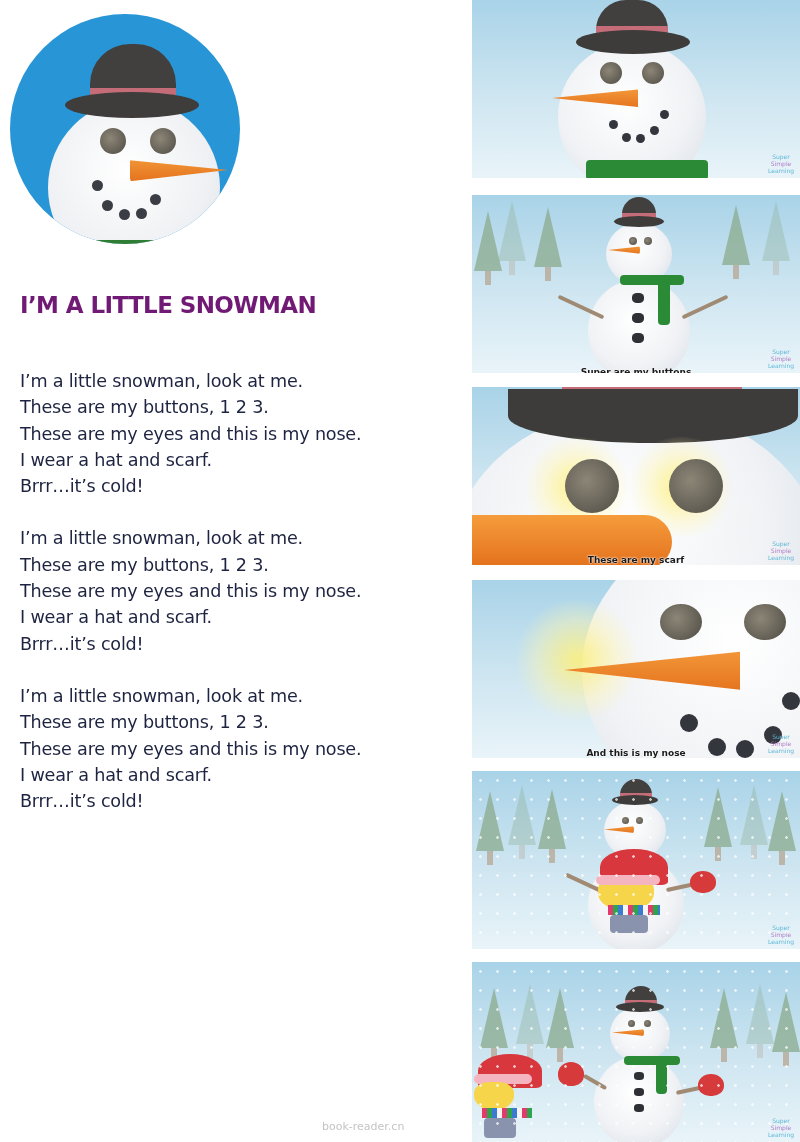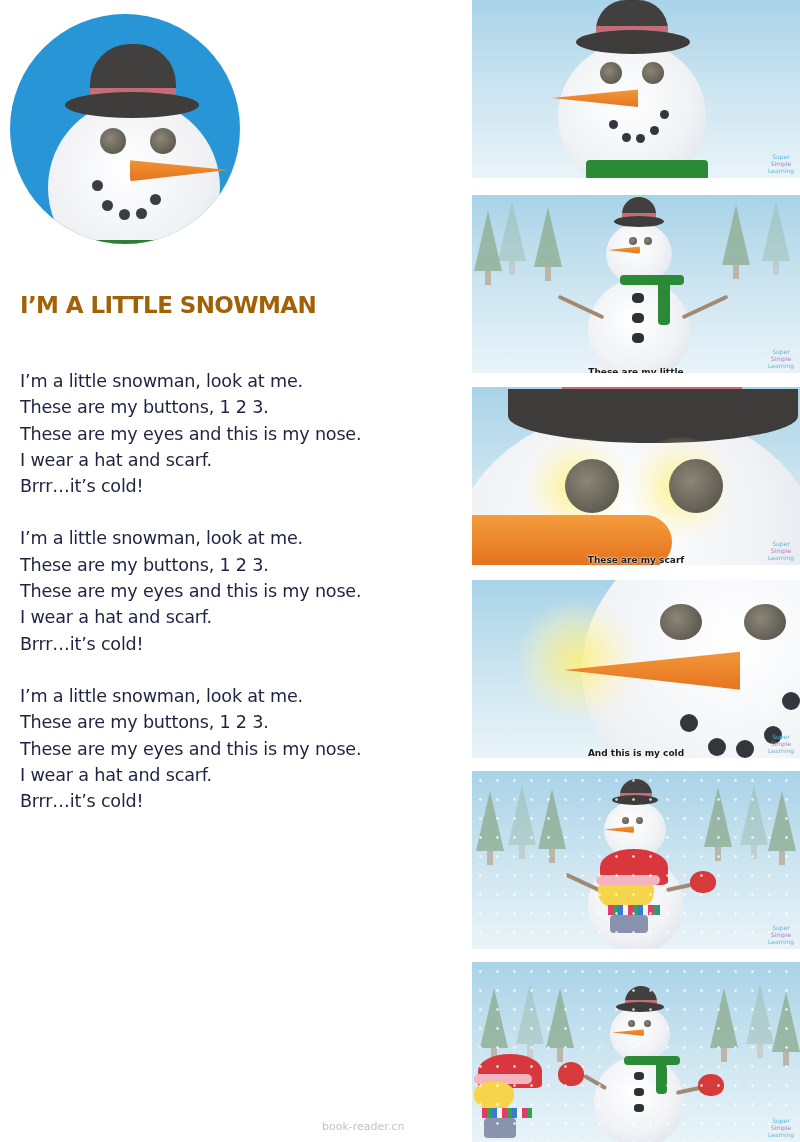--- a/index.html
+++ b/index.html
@@ -32,21 +32,21 @@
     background: linear-gradient(180deg, #f39a3a, #e36f1a);
     clip-path: polygon(0 15%, 100% 50%, 0 90%);
     border-radius: 6px;
   }
   .cover .coal { position: absolute; width: 11px; height: 11px; border-radius: 50%; background: #3a3d44; }
   .cover .scarf { position: absolute; left: 70px; top: 226px; width: 100px; height: 14px; background: #2f7d35; }
 
   .song-title {
     position: absolute; left: 20px; top: 292px;
     font-family: "DejaVu Sans", sans-serif; font-weight: bold; font-size: 23px;
-    letter-spacing: -0.6px; color: #a16207;
+    letter-spacing: -0.6px; color: #701a75;
   }
   .lyrics { position: absolute; left: 20px; top: 368px; width: 440px; }
   .verse { margin-bottom: 26px; }
   .verse .line {
     font-family: "DejaVu Sans", sans-serif; font-size: 17.6px; line-height: 26.3px;
     color: #1d2340; white-space: nowrap; letter-spacing: -0.2px;
   }
 
   
   .frame {
@@ -184,21 +184,21 @@
   <div class="eye-s" style="left:157px;top:42px;width:8px;height:8px;"></div>
   <div class="eye-s" style="left:172px;top:42px;width:8px;height:8px;"></div>
   <div class="nose-s" style="left:136px;top:50px;width:32px;height:10px;"></div>
   <div class="scarf-s" style="left:148px;top:80px;width:64px;height:10px;"></div>
   <div class="scarf-s" style="left:186px;top:86px;width:12px;height:44px;"></div>
   <div class="btn-s" style="left:160px;top:98px;width:12px;height:10px;"></div>
   <div class="btn-s" style="left:160px;top:118px;width:12px;height:10px;"></div>
   <div class="btn-s" style="left:160px;top:138px;width:12px;height:10px;"></div>
   <div class="arm" style="left:84px;top:110px;width:50px;transform:rotate(25deg);"></div>
   <div class="arm" style="left:208px;top:110px;width:50px;transform:rotate(-25deg);"></div>
-  <div class="caption" style="bottom:-4px;">These are my little</div>
+  <div class="caption" style="bottom:-4px;">Super are my buttons</div>
   <div class="logo">
     <span class="l1">Super</span>
       <span class="l2">Simple</span>
       <span class="l3">Learning</span>
   </div>
 </div>
 
 <div class="frame" style="top:387px;height:178px;">
   <div class="ball" style="left:-20px;top:20px;width:370px;height:300px;"></div>
   <div class="hat-band-s" style="left:90px;top:0;width:180px;height:22px;"></div>
@@ -220,21 +220,21 @@
   <div class="ball" style="left:110px;top:-60px;width:340px;height:300px;"></div>
   <div class="glow" style="left:40px;top:20px;width:130px;height:120px;"></div>
   <div class="eye-s" style="left:188px;top:24px;width:42px;height:36px;"></div>
   <div class="eye-s" style="left:272px;top:24px;width:42px;height:36px;"></div>
   <div class="nose-s" style="left:92px;top:64px;width:176px;height:52px;"></div>
   <div class="coal-s" style="left:208px;top:134px;width:18px;height:18px;"></div>
   <div class="coal-s" style="left:236px;top:158px;width:18px;height:18px;"></div>
   <div class="coal-s" style="left:264px;top:160px;width:18px;height:18px;"></div>
   <div class="coal-s" style="left:292px;top:146px;width:18px;height:18px;"></div>
   <div class="coal-s" style="left:310px;top:112px;width:18px;height:18px;"></div>
-  <div class="caption">And this is my cold</div>
+  <div class="caption">And this is my nose</div>
   <div class="logo">
     <span class="l1">Super</span>
       <span class="l2">Simple</span>
       <span class="l3">Learning</span>
   </div>
 </div>
 
 <div class="frame" style="top:771px;height:178px;">
   <div class="tree" style="left:4px;top:20px;"></div>
   <div class="tree faint" style="left:36px;top:14px;"></div>

